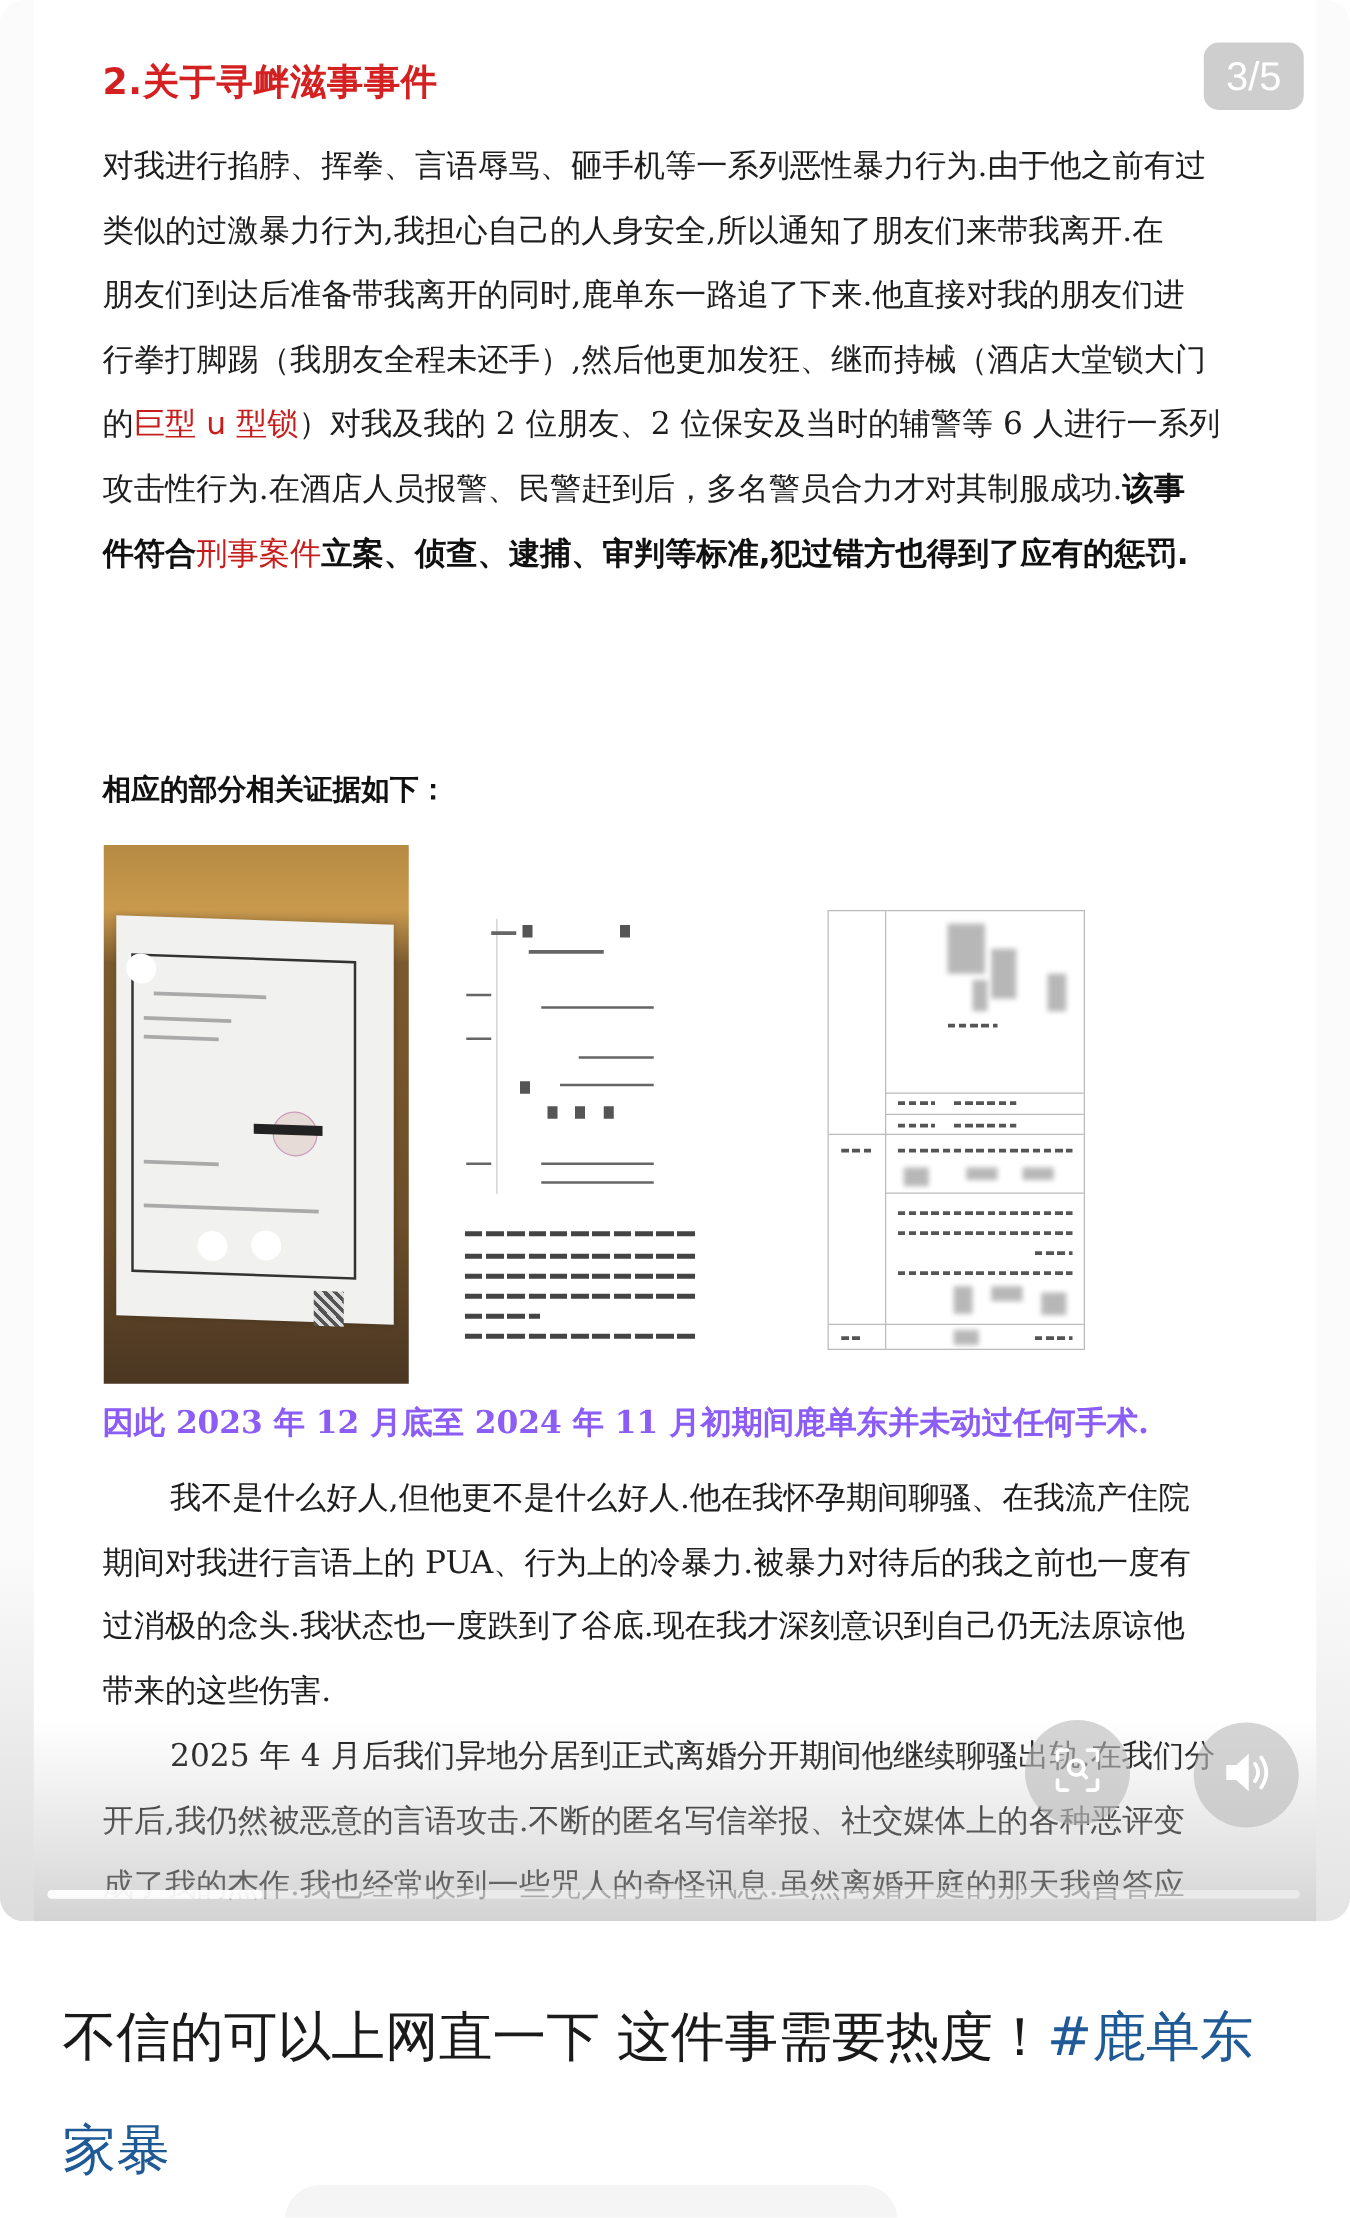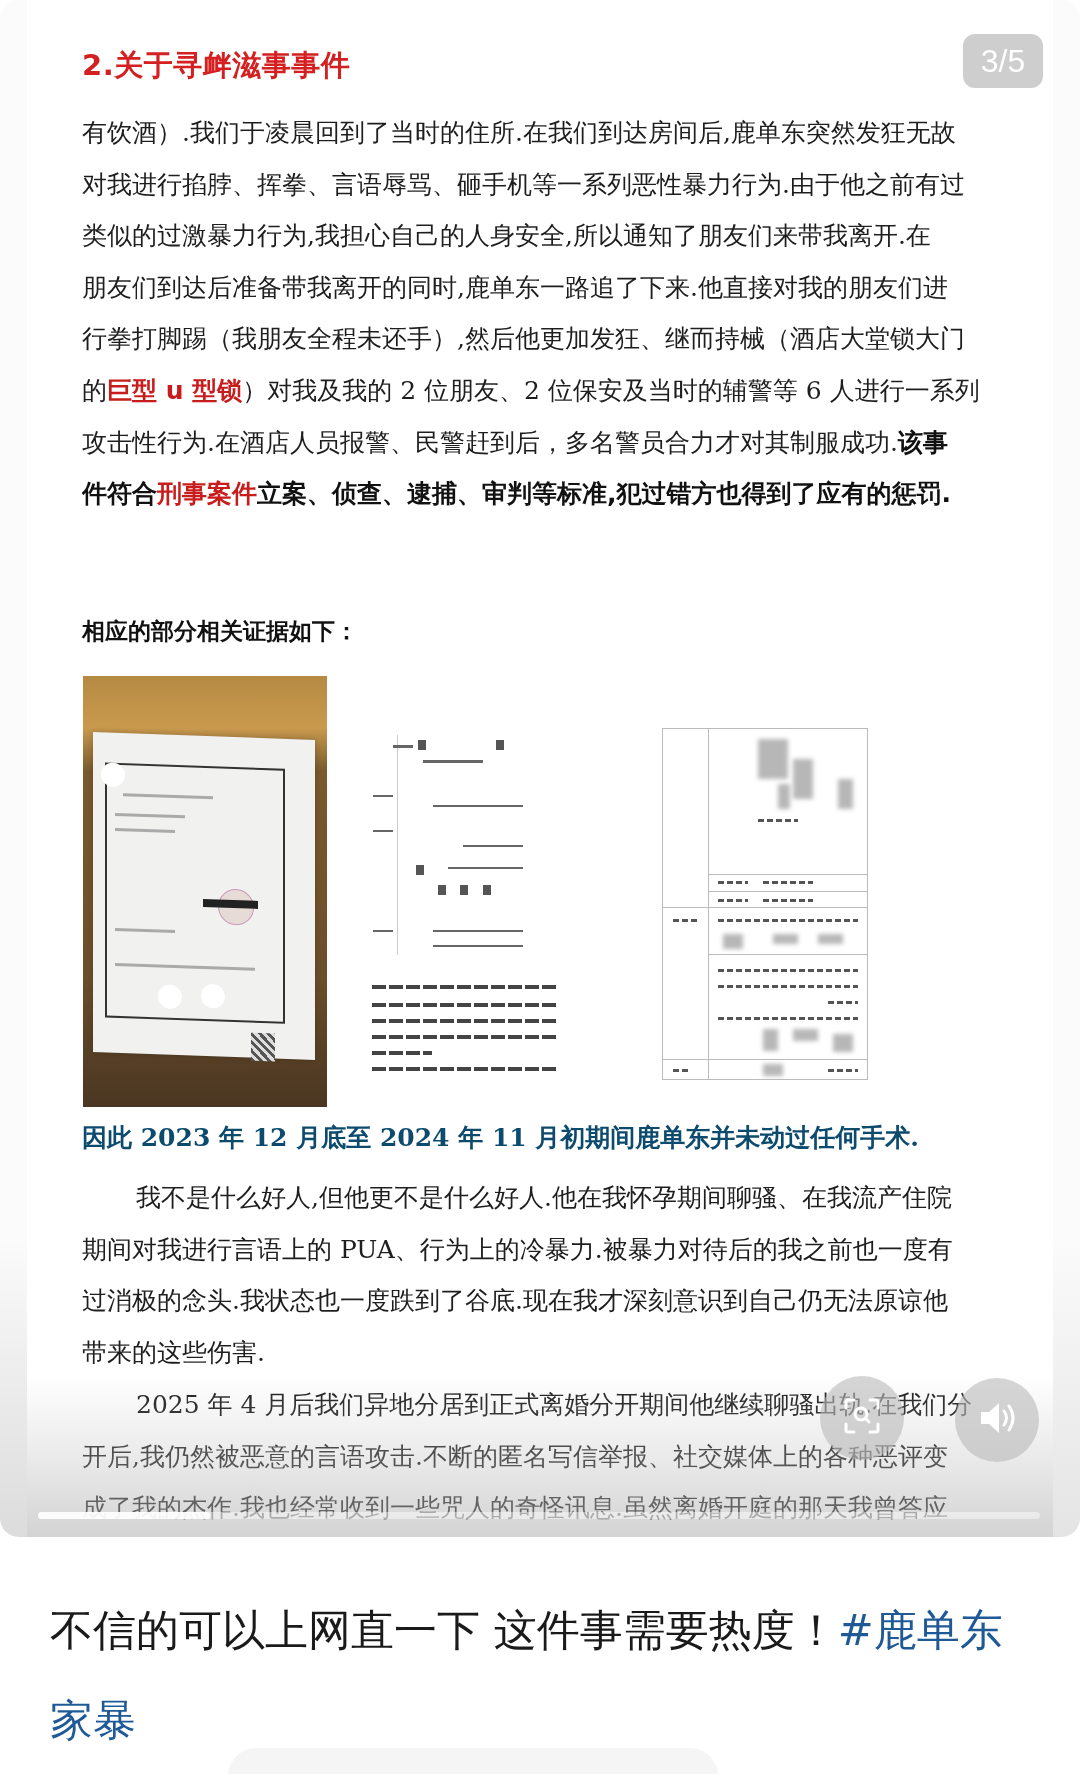--- a/index.html
+++ b/index.html
@@ -8,27 +8,27 @@
 
   
   .media { position: absolute; left: 0; top: 0; width: 1080px; height: 1537px; background: #fbfbfb; overflow: hidden; border-radius: 19px; }
   .doc { position: absolute; left: 27px; top: 0; width: 1026px; height: 1537px; background: #ffffff; }
   .doc-inner { position: absolute; left: 55px; top: 0; width: 918px; }
 
   .heading { position: absolute; left: 0; top: 46px; font-size: 29px; font-weight: bold; color: #d42020; letter-spacing: 0.5px; white-space: nowrap; }
 
   .para { position: absolute; left: 0; width: 918px; font-size: 25px; line-height: 51.6px; color: #1e1e1e; text-align: justify; text-align-last: left; font-family: "DejaVu Serif", "Liberation Serif", serif; }
   .para .ind { display: inline-block; width: 54px; }
-  .red { color: #c81d1d; font-weight: bold; font-family: "DejaVu Sans", sans-serif; }
+  .red { color: #c81d1d; font-weight: normal; font-family: "DejaVu Sans", sans-serif; }
   .bold { font-weight: bold; font-family: "DejaVu Sans", sans-serif; color: #111; }
   .line { display: block; white-space: nowrap; overflow: hidden; }
 
   .evi-title { position: absolute; left: 0; top: 616px; font-size: 23px; font-weight: bold; color: #111; }
 
-  .conclusion { position: absolute; left: 0; top: 1121px; font-size: 25px; font-weight: bold; color: #0c4a6e; white-space: nowrap; font-family: "DejaVu Serif", serif; }
+  .conclusion { position: absolute; left: 0; top: 1121px; font-size: 25px; font-weight: bold; color: #8b5cf6; white-space: nowrap; font-family: "DejaVu Serif", serif; }
 
   
   .ev { position: absolute; }
   .ev-photo { left: 56px; top: 676px; width: 244px; height: 431px; background: linear-gradient(180deg, #b58a42 0%, #c99a4e 12%, #7a5a2e 22%, #6b4e2a 70%, #4a3622 100%); overflow: hidden; }
   .ev-photo .paper { position: absolute; left: 10px; top: 60px; width: 222px; height: 320px; background: #f1f1ef; transform: skewY(2deg); box-shadow: 0 0 6px rgba(0,0,0,0.2); }
   .ev-photo .frame { position: absolute; left: 12px; top: 30px; width: 180px; height: 255px; border: 2px solid #333; }
   .ev-photo .stamp { position: absolute; left: 125px; top: 152px; width: 36px; height: 36px; border-radius: 50%; background: #e6dbd6; border: 1px solid #c9b; }
   .ev-photo .bar { position: absolute; left: 110px; top: 163px; width: 55px; height: 8px; background: #222; }
   .ev-photo .dot { position: absolute; width: 24px; height: 24px; border-radius: 50%; background: #fff; }
   .ev-photo .qr { position: absolute; left: 158px; top: 295px; width: 24px; height: 28px; background: repeating-linear-gradient(45deg, #555 0 3px, #ddd 3px 6px); }
@@ -68,21 +68,20 @@
 </style>
 </head>
 <body>
 
 <div class="media">
   <div class="doc">
     <div class="doc-inner">
       <div class="heading">2.关于寻衅滋事事件</div>
 
       <div class="para" style="top:107px;">
-        <span class="line">有饮酒）.我们于凌晨回到了当时的住所.在我们到达房间后,鹿单东突然发狂无故</span>
         <span class="line">对我进行掐脖、挥拳、言语辱骂、砸手机等一系列恶性暴力行为.由于他之前有过</span>
         <span class="line">类似的过激暴力行为,我担心自己的人身安全,所以通知了朋友们来带我离开.在</span>
         <span class="line">朋友们到达后准备带我离开的同时,鹿单东一路追了下来.他直接对我的朋友们进</span>
         <span class="line">行拳打脚踢（我朋友全程未还手）,然后他更加发狂、继而持械（酒店大堂锁大门</span>
         <span class="line"><span>的</span><span class="red">巨型 u 型锁</span><span>）对我及我的 2 位朋友、2 位保安及当时的辅警等 6 人进行一系列</span></span>
         <span class="line"><span>攻击性行为.在酒店人员报警、民警赶到后，多名警员合力才对其制服成功.</span><span class="bold">该事</span></span>
         <span class="line"><span class="bold">件符合</span><span class="red">刑事案件</span><span class="bold">立案、侦查、逮捕、审判等标准,犯过错方也得到了应有的惩罚.</span></span>
       </div>
 
       <div class="evi-title">相应的部分相关证据如下：</div>

